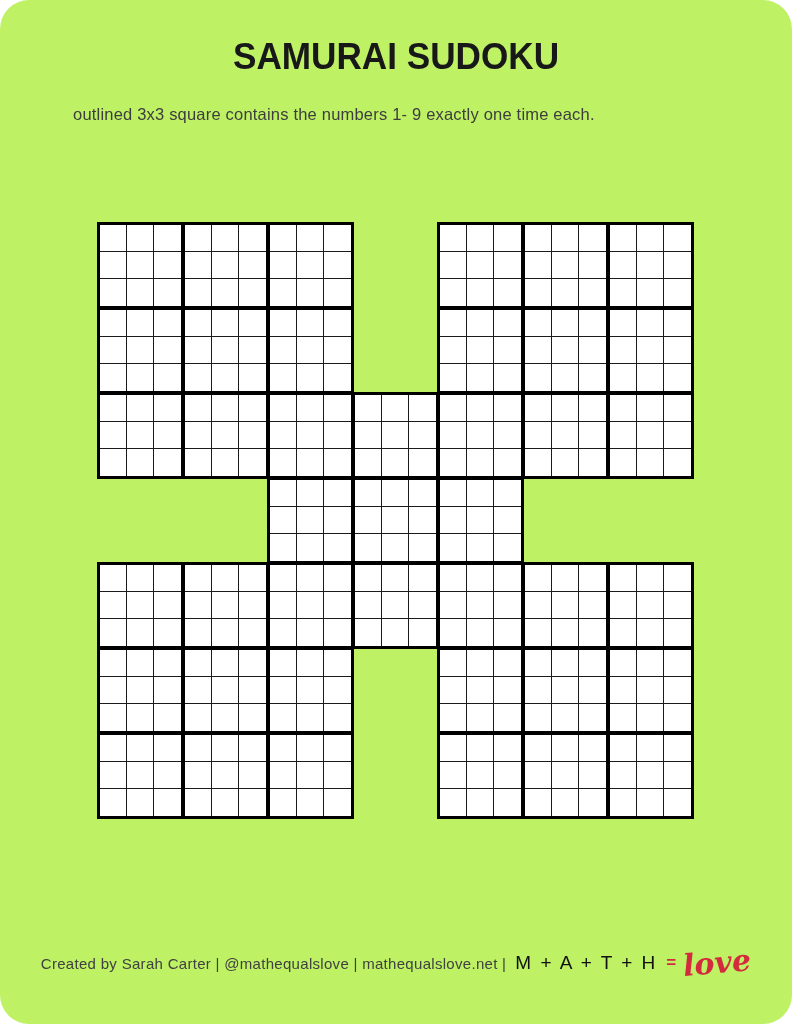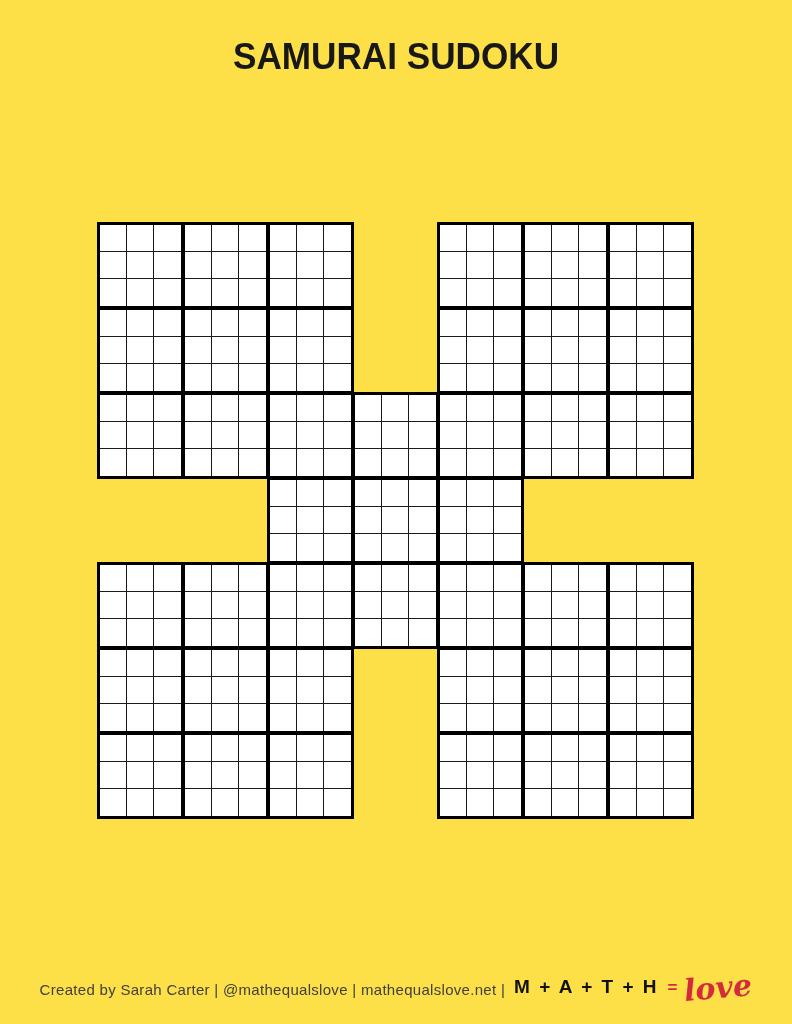--- a/index.html
+++ b/index.html
@@ -3,21 +3,21 @@
 <meta charset="utf-8">
 <style>
   html, body { margin: 0; padding: 0; }
   body {
     width: 792px; height: 1024px;
     background: #ffffff;
     font-family: "Liberation Sans", sans-serif;
     position: relative;
     overflow: hidden;
   }
-  .page { position: absolute; inset: 0; background: #fde047; }
+  .page { position: absolute; inset: 0; background: #bef264; border-radius: 29px; }
 
   .title {
     margin: 0;
     position: absolute;
     top: 36px; left: 0; right: 0;
     text-align: center;
     font-size: 37px;
     font-weight: bold;
     letter-spacing: 0px;
     color: #181818;
@@ -65,35 +65,34 @@
   .cell:nth-child(3n) { border-right: none; }
   .cell:nth-child(n+7) { border-bottom: none; }
 
   
   .footer {
     position: absolute;
     left: 0; right: 0;
     top: 952px;
     display: flex;
     justify-content: center;
-    align-items: flex-end;
+    align-items: center;
     gap: 9px;
     white-space: nowrap;
   }
   .credit {
     font-size: 15px;
     color: #404040;
     letter-spacing: 0.3px;
   }
   .math-logo {
     font-size: 19px;
-    font-weight: bold;
+    font-weight: normal;
     color: #111;
     letter-spacing: 2px;
-    margin-top: 24px;
   }
   .equals-sign {
     font-size: 17px;
     font-weight: bold;
     color: #d42a3d;
   }
   .love-script {
     font-family: "DejaVu Serif", serif;
     font-style: italic;
     font-weight: bold;
@@ -106,20 +105,21 @@
   }
 </style>
 </head>
 <body>
 
 <div class="page">
 
   <h1 class="title">SAMURAI SUDOKU</h1>
 
   <div class="instructions">
+    <span class="instr-line">outlined 3x3 square contains the numbers 1- 9 exactly one time each.</span>
   </div>
 
   <div class="samurai" id="samurai">
       <div class="grid9" style="left: 0px; top: 0px;">
         <div class="box">
           <div class="cell"></div>
           <div class="cell"></div>
           <div class="cell"></div>
           <div class="cell"></div>
           <div class="cell"></div>

